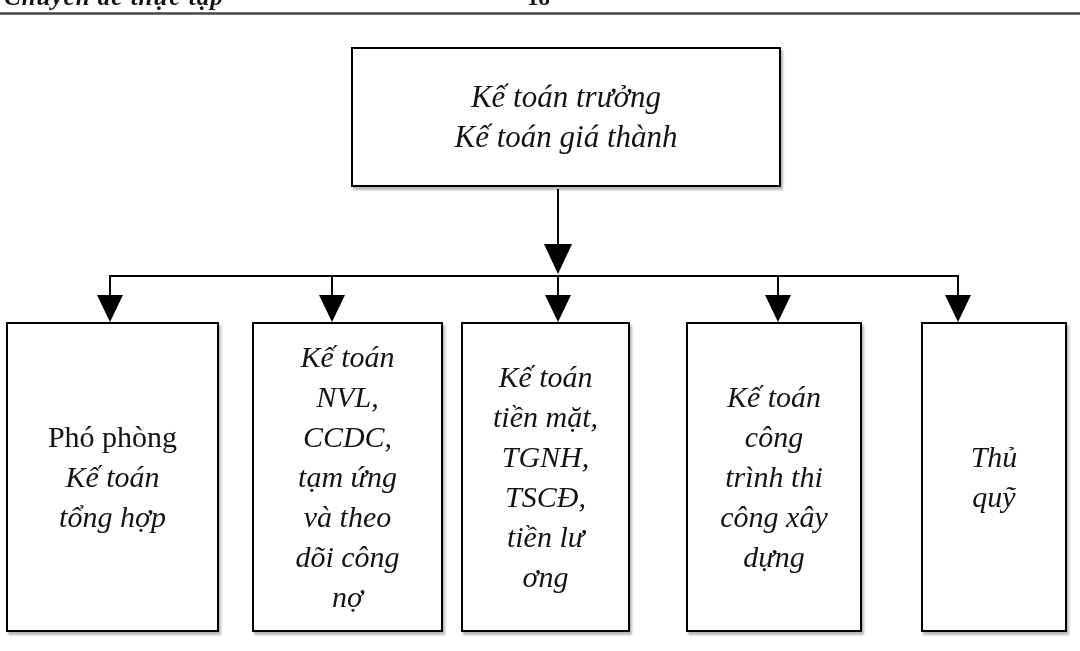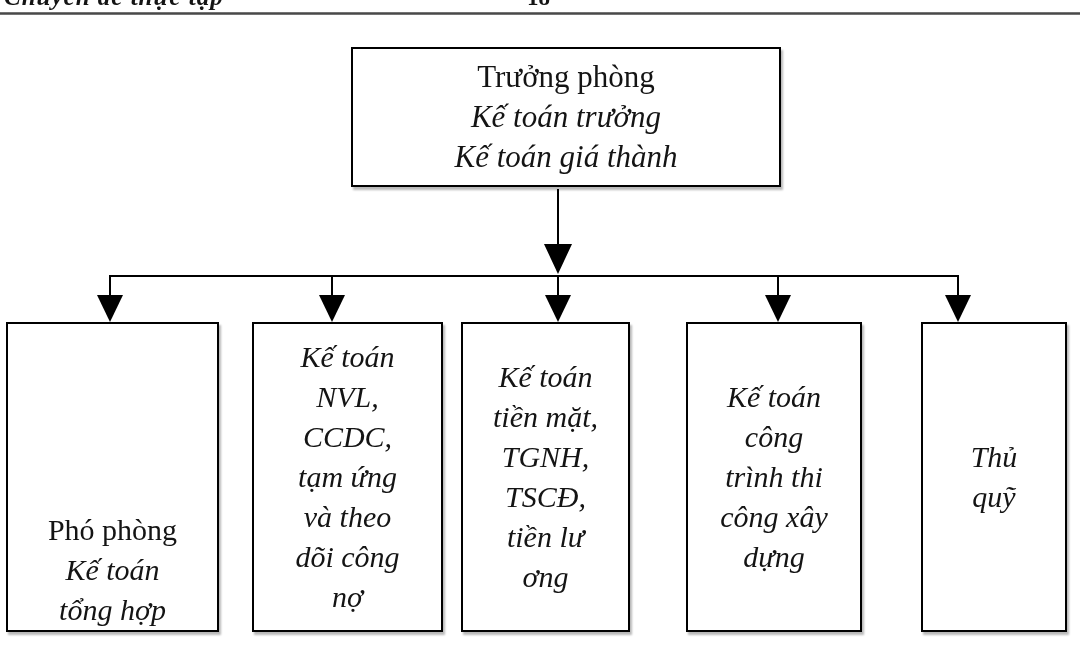--- a/index.html
+++ b/index.html
@@ -57,21 +57,21 @@
     left: 351px; top: 47px;
     width: 430px; height: 140px;
     font-size: 31px;
     line-height: 40px;
   }
   .child-box {
     top: 322px; height: 310px;
     font-size: 30px;
     line-height: 40px;
   }
-  .b1 { left: 6px;   width: 213px; justify-content: flex-end; }
+  .b1 { left: 6px;   width: 213px; }
   .b2 { left: 252px; width: 191px; }
   .b3 { left: 461px; width: 169px; }
   .b4 { left: 686px; width: 176px; }
   .b5 { left: 908px; width: 146px; margin-left: 13px; }
 
   .box-title { font-style: normal; white-space: pre-line; }
   .box-lines { font-style: italic; white-space: pre-line; }
 
   
   .stem {
@@ -110,21 +110,20 @@
 </head>
 <body>
 
 <div class="page">
 
   <div class="running-title">Chuyên đề thực tập</div>
   <div class="page-number">18</div>
   <div class="header-rule"></div>
 
   <div class="org-box root-box">
-    <div class="box-title">Trưởng phòng</div>
     <div class="box-lines">Kế toán trưởng
 Kế toán giá thành</div>
   </div>
 
   <div class="stem stem-main"></div>
   <div class="arrowhead arrow-main"></div>
 
   <div class="hline"></div>
 
   <div class="d1">

